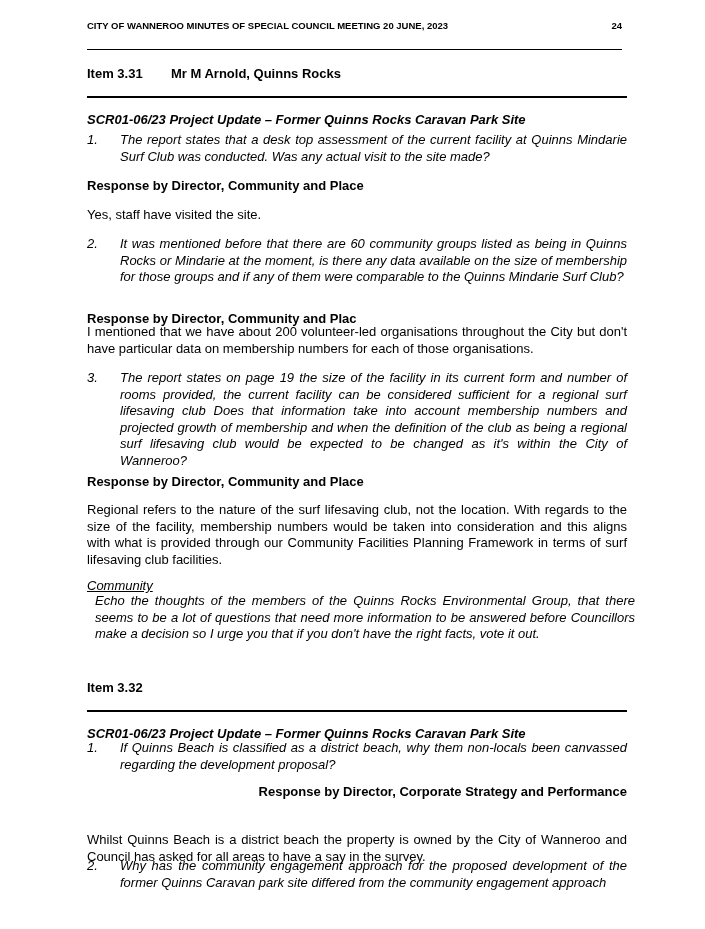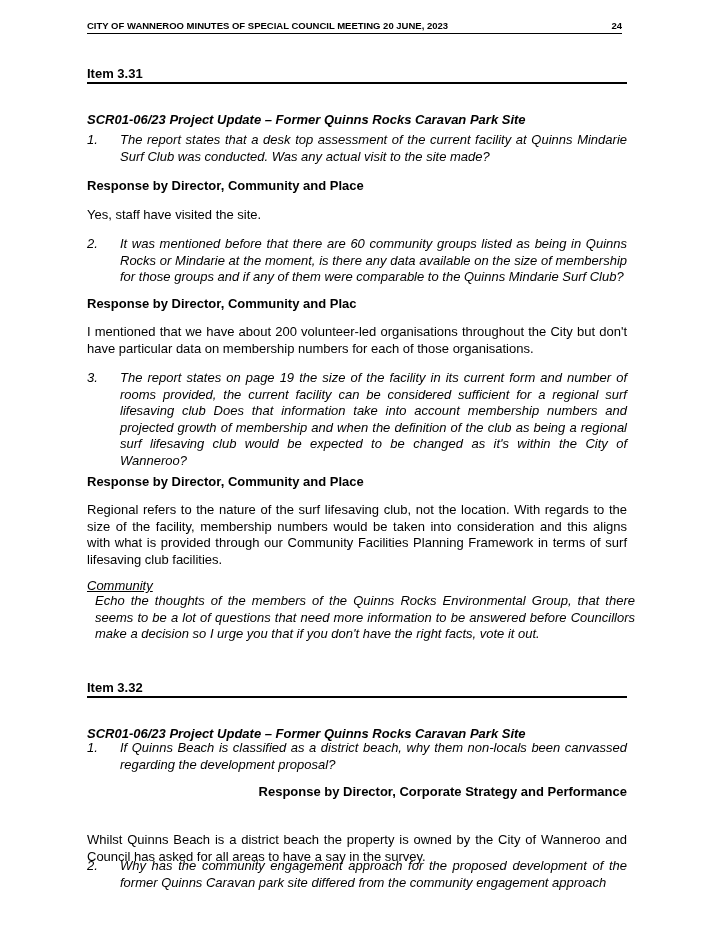--- a/index.html
+++ b/index.html
@@ -23,31 +23,31 @@
     }
     .running-header {
       position: absolute;
       top: 20px;
       left: 0;
       width: 535px;
       font-size: 9.5px;
       font-weight: bold;
       line-height: 12px;
       border-bottom: 1.2px solid #000;
-      padding-bottom: 1px;
+      padding-bottom: 17px;
       display: flex;
       justify-content: space-between;
     }
     .block { position: absolute; left: 0; width: 540px; }
     .item-heading {
       font-size: 13px;
       font-weight: bold;
       line-height: 16px;
       border-bottom: 2px solid #000;
-      padding-bottom: 0;
+      padding-bottom: 14px;
       display: flex;
     }
     .item-heading .num { width: 84px; }
     .subject {
       font-size: 13px;
       font-weight: bold;
       font-style: italic;
       line-height: 16px;
       margin-top: 16px;
     }
@@ -87,39 +87,40 @@
 
 <div class="page">
 
   <div class="running-header">
     <span>CITY OF WANNEROO MINUTES OF SPECIAL COUNCIL MEETING 20 JUNE, 2023</span>
     <span>24</span>
   </div>
 
   <div class="block item-heading" style="top:66px;">
     <span class="num">Item 3.31</span>
+    <span>Mr M Arnold, Quinns Rocks</span>
   </div>
 
   <div class="block subject" style="top:96px;">SCR01-06/23 Project Update – Former Quinns Rocks Caravan Park Site</div>
 
   <div class="block question" style="top:132px;">
     <span class="qnum">1.</span>
     <span class="qtext">The report states that a desk top assessment of the current facility at Quinns Mindarie Surf Club was conducted.  Was any actual visit to the site made?</span>
   </div>
 
   <div class="block response-heading" style="top:178px;">Response by Director, Community and Place</div>
 
   <div class="block para" style="top:207px;">Yes, staff have visited the site.</div>
 
   <div class="block question" style="top:236px;">
     <span class="qnum">2.</span>
     <span class="qtext">It was mentioned before that there are 60 community groups listed as being in Quinns Rocks or Mindarie at the moment, is there any data available on the size of membership for those groups and if any of them were comparable to the Quinns Mindarie Surf Club?</span>
   </div>
 
-  <div class="block response-heading" style="top:296px;">Response by Director, Community and Plac</div>
+  <div class="block response-heading" style="top:311px;">Response by Director, Community and Plac</div>
 
   <div class="block para" style="top:324px;">I mentioned that we have about 200 volunteer-led organisations throughout the City but don't have particular data on membership numbers for each of those organisations.</div>
 
   <div class="block question" style="top:370px;">
     <span class="qnum">3.</span>
     <span class="qtext">The report states on page 19 the size of the facility in its current form and number of rooms provided, the current facility can be considered sufficient for a regional surf lifesaving club  Does that information take into account membership numbers and projected growth of membership and when the definition of the club as being a regional surf lifesaving club would be expected to be changed as it's within the City of Wanneroo?</span>
   </div>
 
   <div class="block response-heading" style="top:474px;">Response by Director, Community and Place</div>
 

